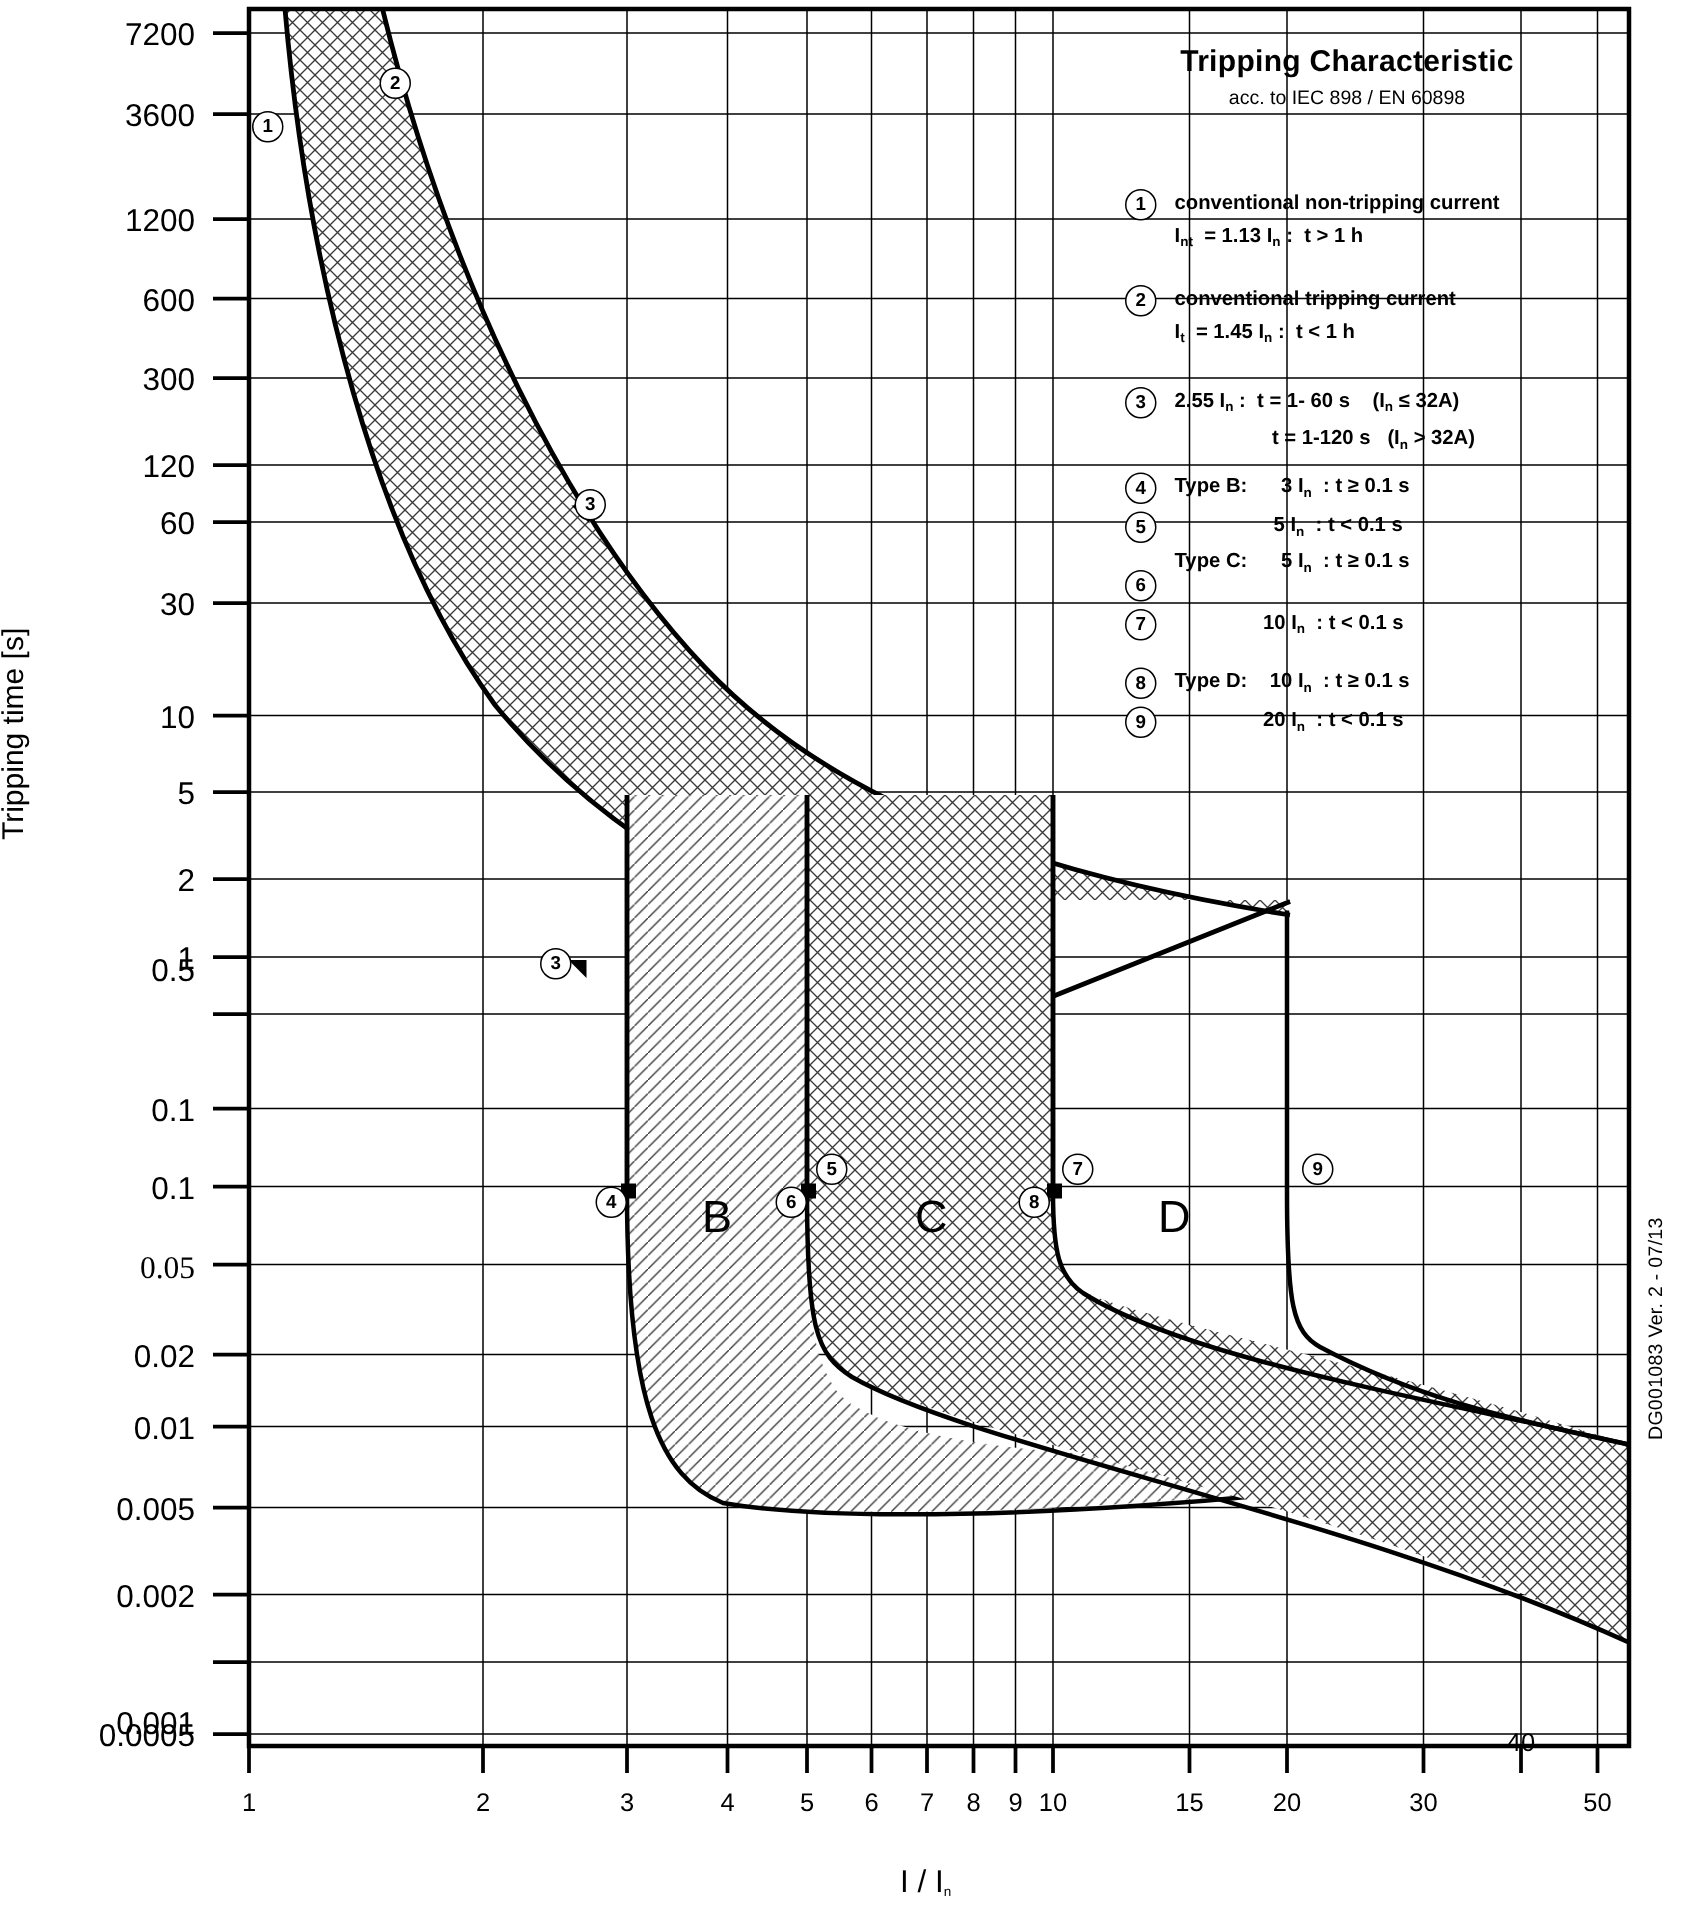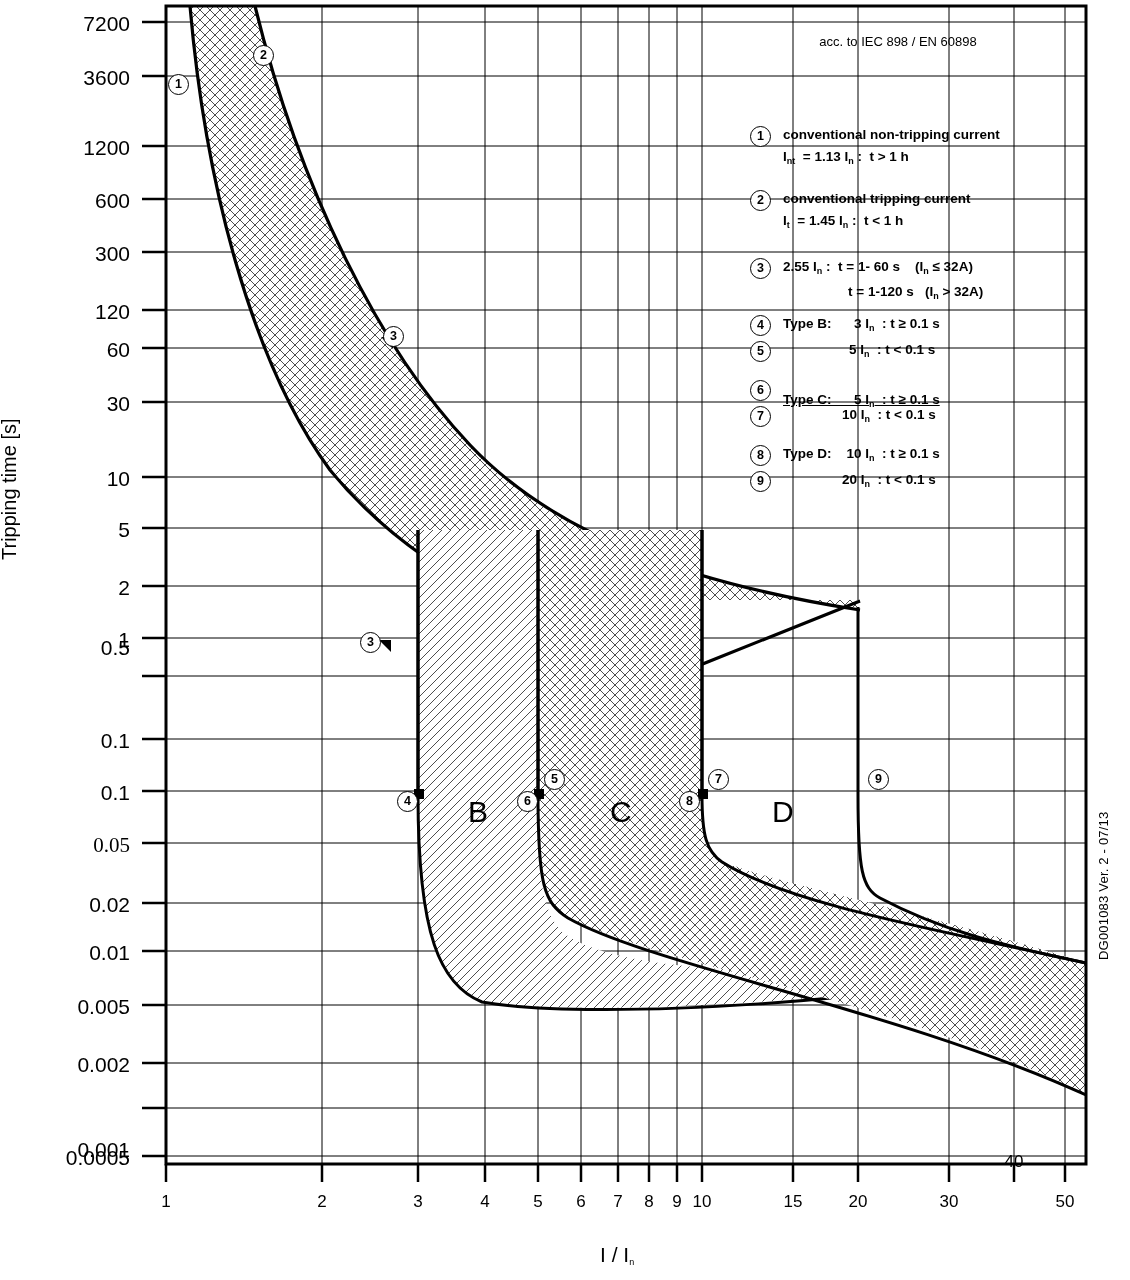--- a/index.html
+++ b/index.html
@@ -218,20 +218,21 @@
   <div class="circ" style="left:383px; top:326px;">3</div>
   <div class="circ" style="left:360px; top:632px;">3</div>
   <div class="circ" style="left:397px; top:791px;">4</div>
   <div class="circ" style="left:544px; top:769px;">5</div>
   <div class="circ" style="left:517px; top:791px;">6</div>
   <div class="circ" style="left:708px; top:769px;">7</div>
   <div class="circ" style="left:679px; top:791px;">8</div>
   <div class="circ" style="left:868px; top:769px;">9</div>
 
   <div class="legendbox">
+    <div class="ltitle">Tripping Characteristic</div>
     <div class="lsub">acc. to IEC 898 / EN 60898</div>
 
     <div class="circ" style="left:32px; top:96px;">1</div>
     <div class="lrow" style="left:65px; top:97px;">conventional non-tripping current</div>
     <div class="lrow" style="left:65px; top:119px;">I<span class="sub">nt</span>&nbsp;&nbsp;= 1.13 I<span class="sub">n</span> :&nbsp; t &gt; 1 h</div>
 
     <div class="circ" style="left:32px; top:160px;">2</div>
     <div class="lrow" style="left:65px; top:161px;">conventional tripping current</div>
     <div class="lrow" style="left:65px; top:183px;">I<span class="sub">t</span>&nbsp;&nbsp;= 1.45 I<span class="sub">n</span> :&nbsp; t &lt; 1 h</div>
 
@@ -239,21 +240,21 @@
     <div class="lrow" style="left:65px; top:229px;">2.55 I<span class="sub">n</span> :&nbsp; t = 1- 60 s&nbsp;&nbsp;&nbsp;&nbsp;(I<span class="sub">n</span> ≤ 32A)</div>
     <div class="lrow" style="left:130px; top:254px;">t = 1-120 s&nbsp;&nbsp;&nbsp;(I<span class="sub">n</span> &gt; 32A)</div>
 
     <div class="circ" style="left:32px; top:285px;">4</div>
     <div class="lrow" style="left:65px; top:286px;">Type B:&nbsp;&nbsp;&nbsp;&nbsp;&nbsp;&nbsp;3 I<span class="sub">n</span>&nbsp; : t ≥ 0.1 s</div>
 
     <div class="circ" style="left:32px; top:311px;">5</div>
     <div class="lrow" style="left:131px; top:312px;">5 I<span class="sub">n</span>&nbsp; : t &lt; 0.1 s</div>
 
     <div class="circ" style="left:32px; top:350px;">6</div>
-    <div class="lrow" style="left:65px; top:362px;text-decoration:underline;">Type C:&nbsp;&nbsp;&nbsp;&nbsp;&nbsp;&nbsp;5 I<span class="sub">n</span>&nbsp; : t ≥ 0.1 s</div>
+    <div class="lrow" style="left:65px; top:336px;">Type C:&nbsp;&nbsp;&nbsp;&nbsp;&nbsp;&nbsp;5 I<span class="sub">n</span>&nbsp; : t ≥ 0.1 s</div>
 
     <div class="circ" style="left:32px; top:376px;">7</div>
     <div class="lrow" style="left:124px; top:377px;">10 I<span class="sub">n</span>&nbsp; : t &lt; 0.1 s</div>
 
     <div class="circ" style="left:32px; top:415px;">8</div>
     <div class="lrow" style="left:65px; top:416px;">Type D:&nbsp;&nbsp;&nbsp;&nbsp;10 I<span class="sub">n</span>&nbsp; : t ≥ 0.1 s</div>
 
     <div class="circ" style="left:32px; top:441px;">9</div>
     <div class="lrow" style="left:124px; top:442px;">20 I<span class="sub">n</span>&nbsp; : t &lt; 0.1 s</div>
   </div>

